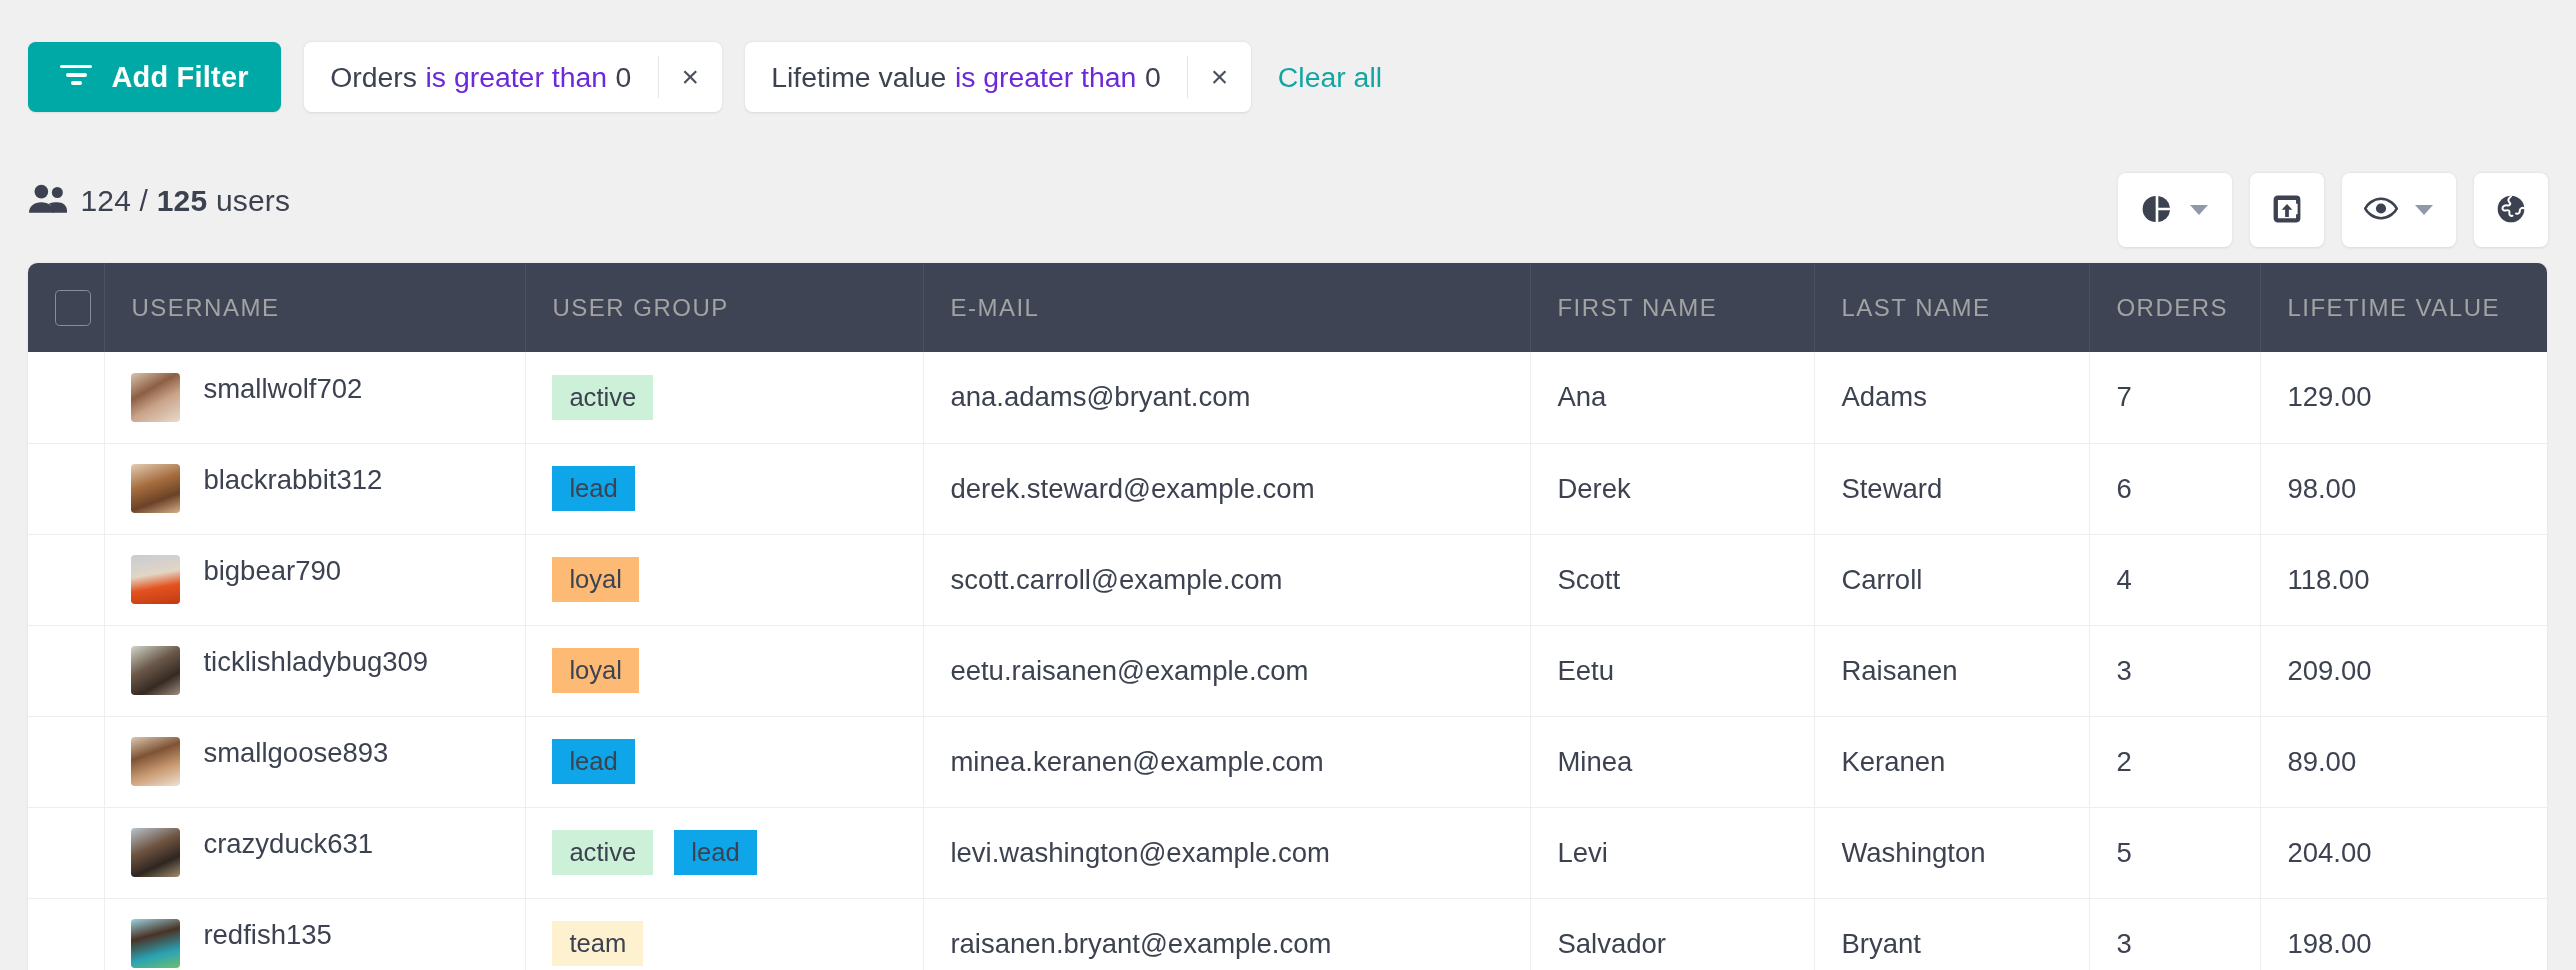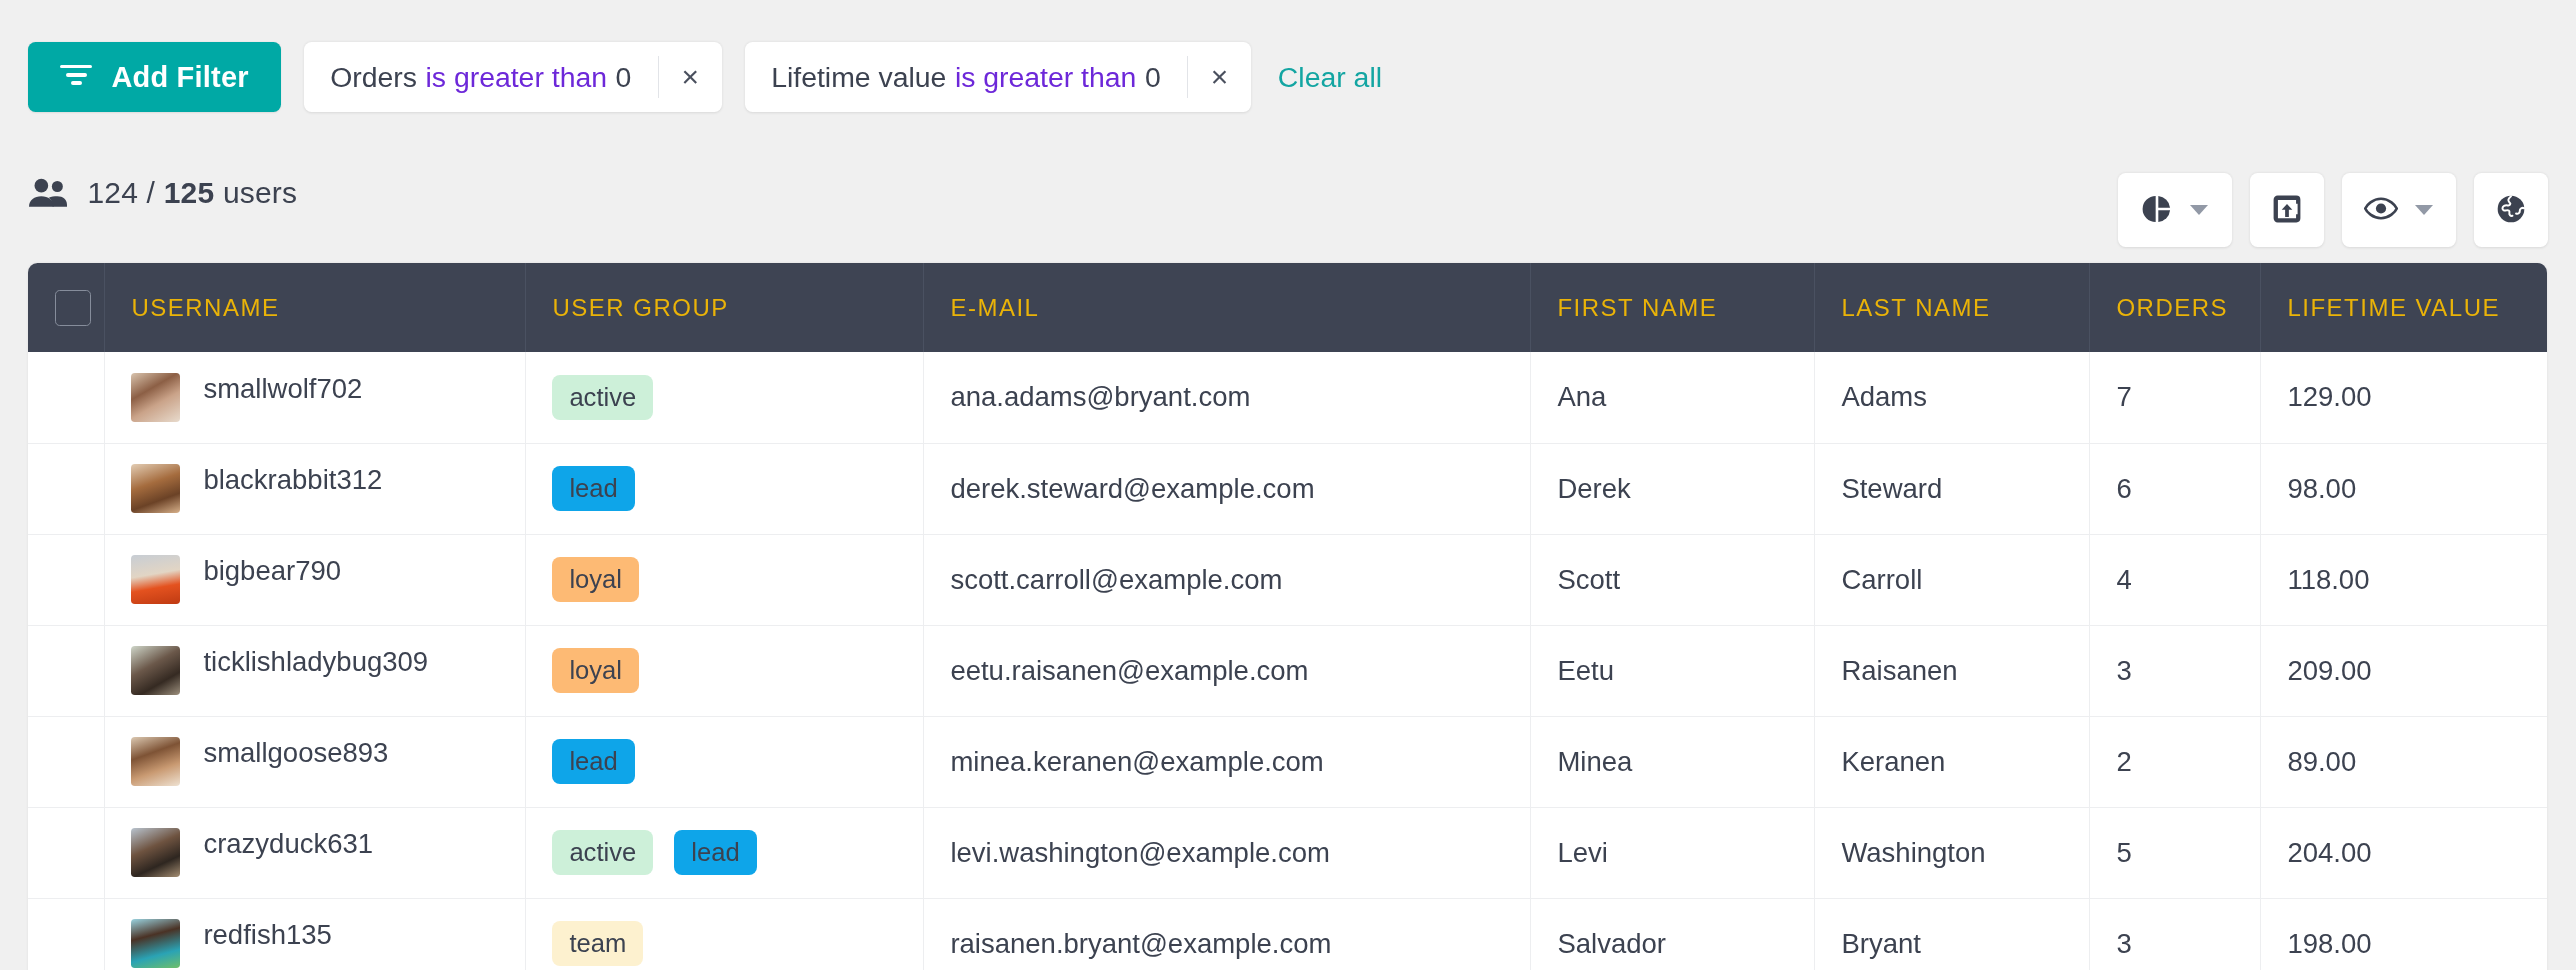--- a/index.html
+++ b/index.html
@@ -81,24 +81,23 @@
     color: #13a5a2;
     text-decoration: none;
     cursor: pointer;
     white-space: nowrap;
     margin-left: 3.8px;
   }
 
   
   .count-row {
     position: absolute;
-    left: 28.4px; top: 176px;
-    display: flex;
-    align-items: center;
-    gap: 19px;
+    left: 28.4px; top: 184px;
+    display: flex;
+    gap: 12px;
   }
   .users-icon { width: 40px; height: 30px; display: block; }
   .count-text {
     font-size: 30px;
     color: #3c4250;
     letter-spacing: 0.2px;
   }
   .count-text .strong { font-weight: bold; }
   .count-text .sep { color: #3c4250; }
 
@@ -139,21 +138,21 @@
     left: 28.4px; top: 263px;
     width: 2519px;
     background: #ffffff;
     border-radius: 9.5px 9.5px 0 0;
     overflow: hidden;
     box-shadow: 0 0.9px 2.8px rgba(0,0,0,0.07);
   }
   table { width: 100%; border-collapse: collapse; table-layout: fixed; }
   thead th {
     background: #3e4453;
-    color: #eab308;
+    color: #a3a3a3;
     text-align: left;
     font-size: 24px;
     font-weight: normal;
     letter-spacing: 1.5px;
     padding: 26.5px 0 26.5px 0;
     height: 83px;
     font-stretch: condensed;
     border-right: 0.9px solid #4a5161;
   }
   thead th:last-child { border-right: none; }
@@ -199,21 +198,21 @@
     background-position: center;
   }
 
   .badges { display: flex; align-items: center; gap: 21px; }
   .badge {
     display: inline-flex;
     align-items: center;
     justify-content: center;
     height: 45px;
     padding: 0 17px;
-    border-radius: 8px;
+    border-radius: 0;
     font-size: 25.6px;
     color: #3c4250;
     white-space: nowrap;
   }
   .badge.active { background: #cdf0d9; }
   .badge.lead   { background: #0ea5e9; }
   .badge.loyal  { background: #fdba74; }
   .badge.team   { background: #fdf1cf; }
 
   

